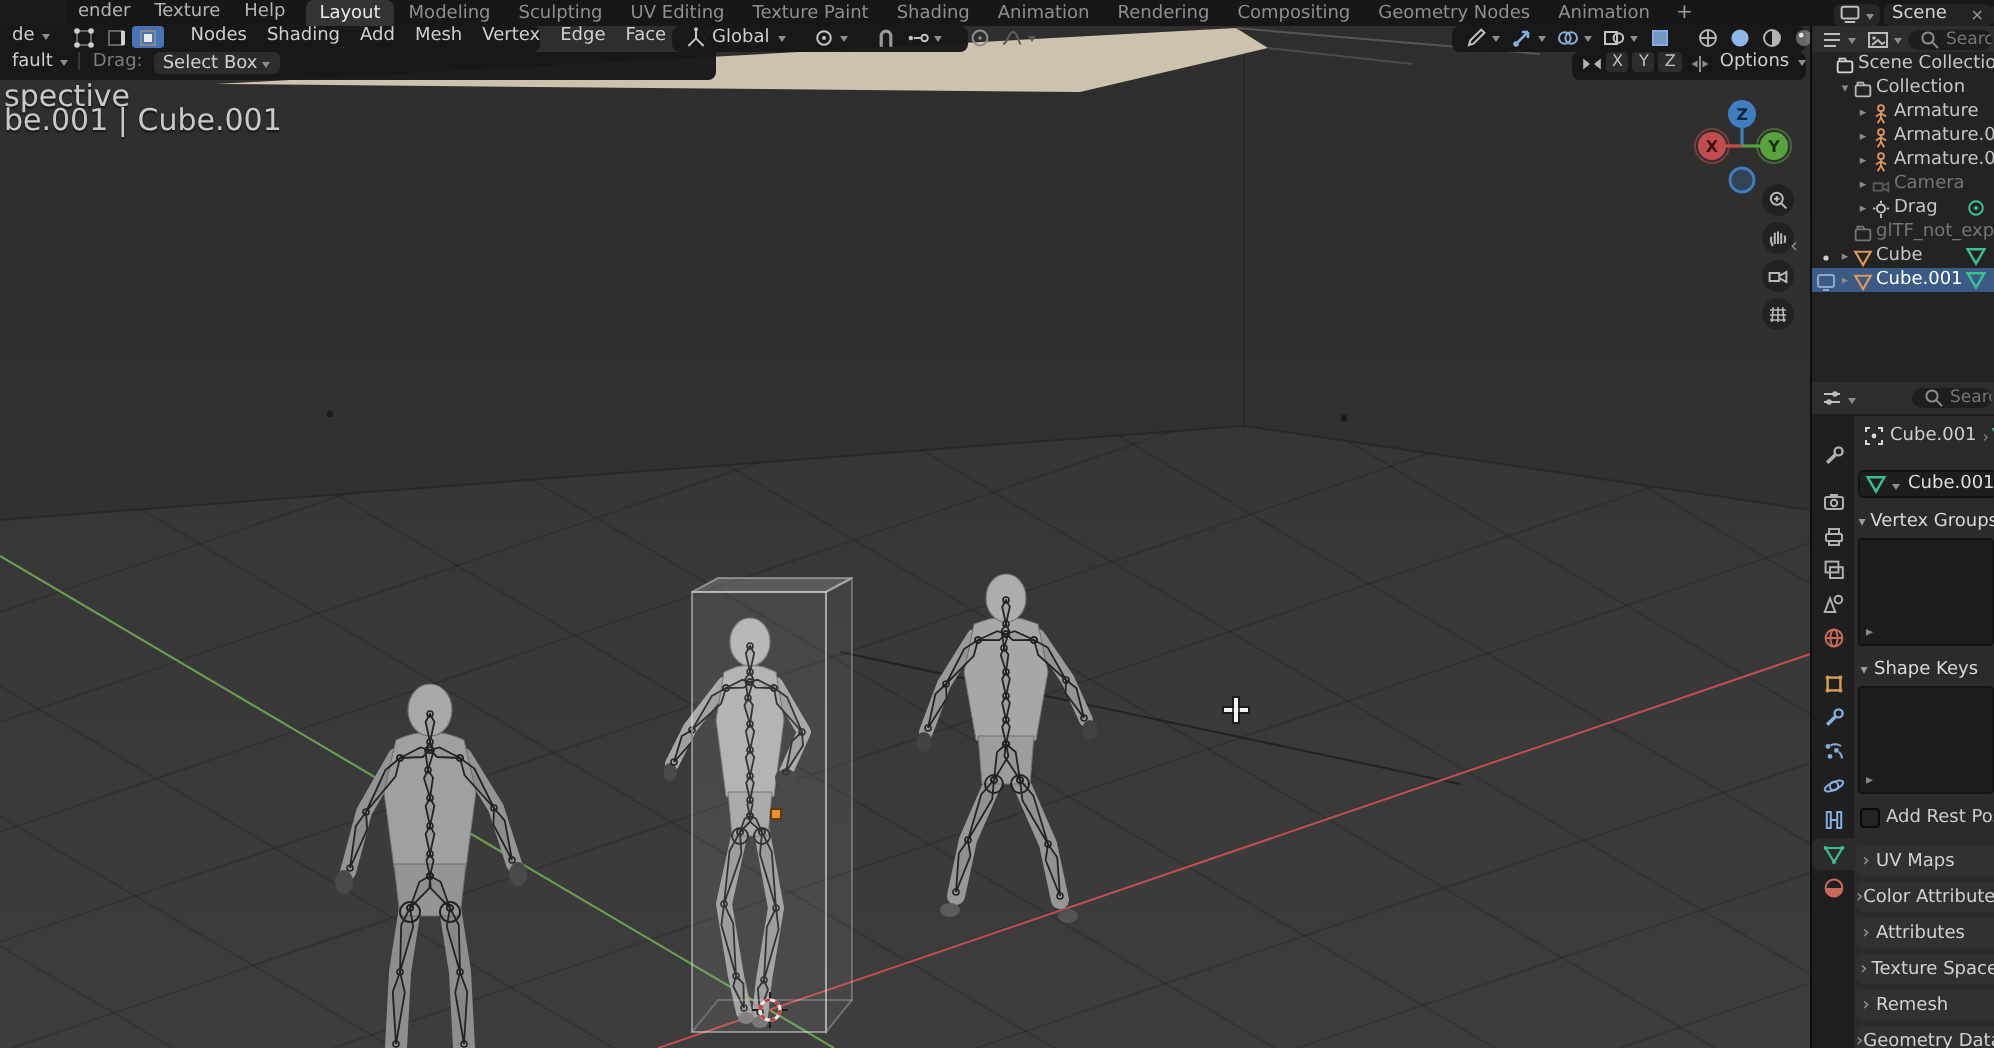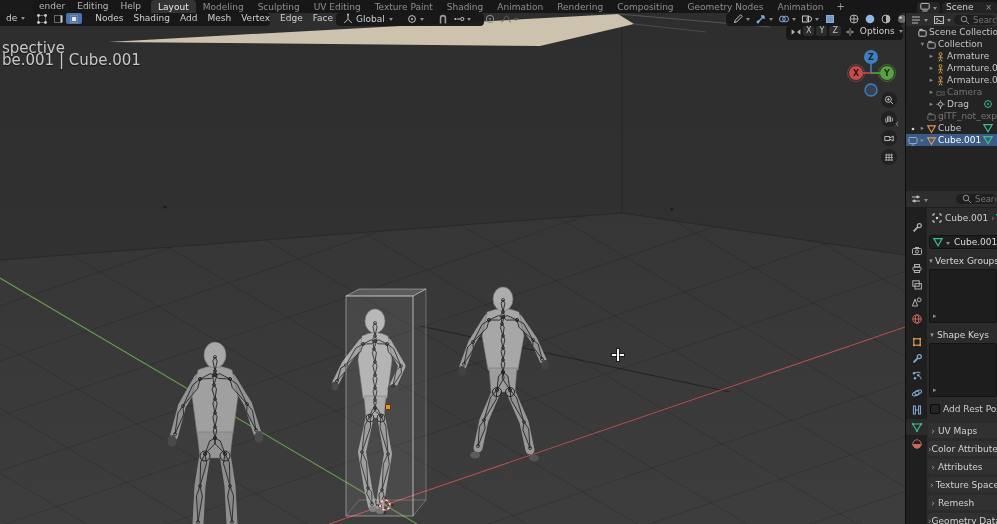--- a/index.html
+++ b/index.html
@@ -100,21 +100,21 @@
   .pclosed .t{font-size:9px;color:#d2d2d2;white-space:nowrap;}
 </style>
 </head>
 <body>
 
 <div class="app" style="--accent: #4772b3; --sel: #3b5a86;">
 
   <div id="topbar">
     <span id="tb-menus" style="display:flex">
         <span class="tb-menu">ender</span>
-        <span class="tb-menu">Editing</span>
+        <span class="tb-menu">Texture</span>
         <span class="tb-menu">Help</span>
       </span>
     <span id="ws-tabs">
         <span class="ws-tab active">Layout</span>
         <span class="ws-tab">Modeling</span>
         <span class="ws-tab">Sculpting</span>
         <span class="ws-tab">UV Editing</span>
         <span class="ws-tab">Texture Paint</span>
         <span class="ws-tab">Shading</span>
         <span class="ws-tab">Animation</span>
@@ -652,20 +652,30 @@
         <span>
           <svg width="12" height="12" viewBox="0 0 12 12" style="display:block">
             <circle cx="6" cy="6" r="4" fill="#b3b3b3" opacity=".5"></circle>
             <circle cx="4.6" cy="4.6" r="1.2" fill="#e2e2e2"></circle>
           </svg>
         </span>
       </span>
     <span class="caret"></span>
   </div>
 
+  <div class="hgrp" id="tg-a">
+    <span class="hlabel">fault</span>
+      <span class="caret"></span>
+    <span class="vsep"></span>
+    <span class="hlabel dim">Drag:</span>
+    <span class="ddbtn" style="margin-left:4px">
+      <span>Select Box</span>
+        <span class="caret"></span>
+    </span>
+  </div>
 
   <div class="hgrp" id="tg-b">
     <span>
         <svg width="12" height="12" viewBox="0 0 12 12" style="display:block">
           <path d="M5,6 L1.6,3.2 L1.6,8.8 Z M7,6 L10.4,3.2 L10.4,8.8 Z" fill="#b3b3b3"></path>
         </svg>
       </span>
     <span class="xyzbtn">X</span>
     <span class="xyzbtn">Y</span>
     <span class="xyzbtn">Z</span>

